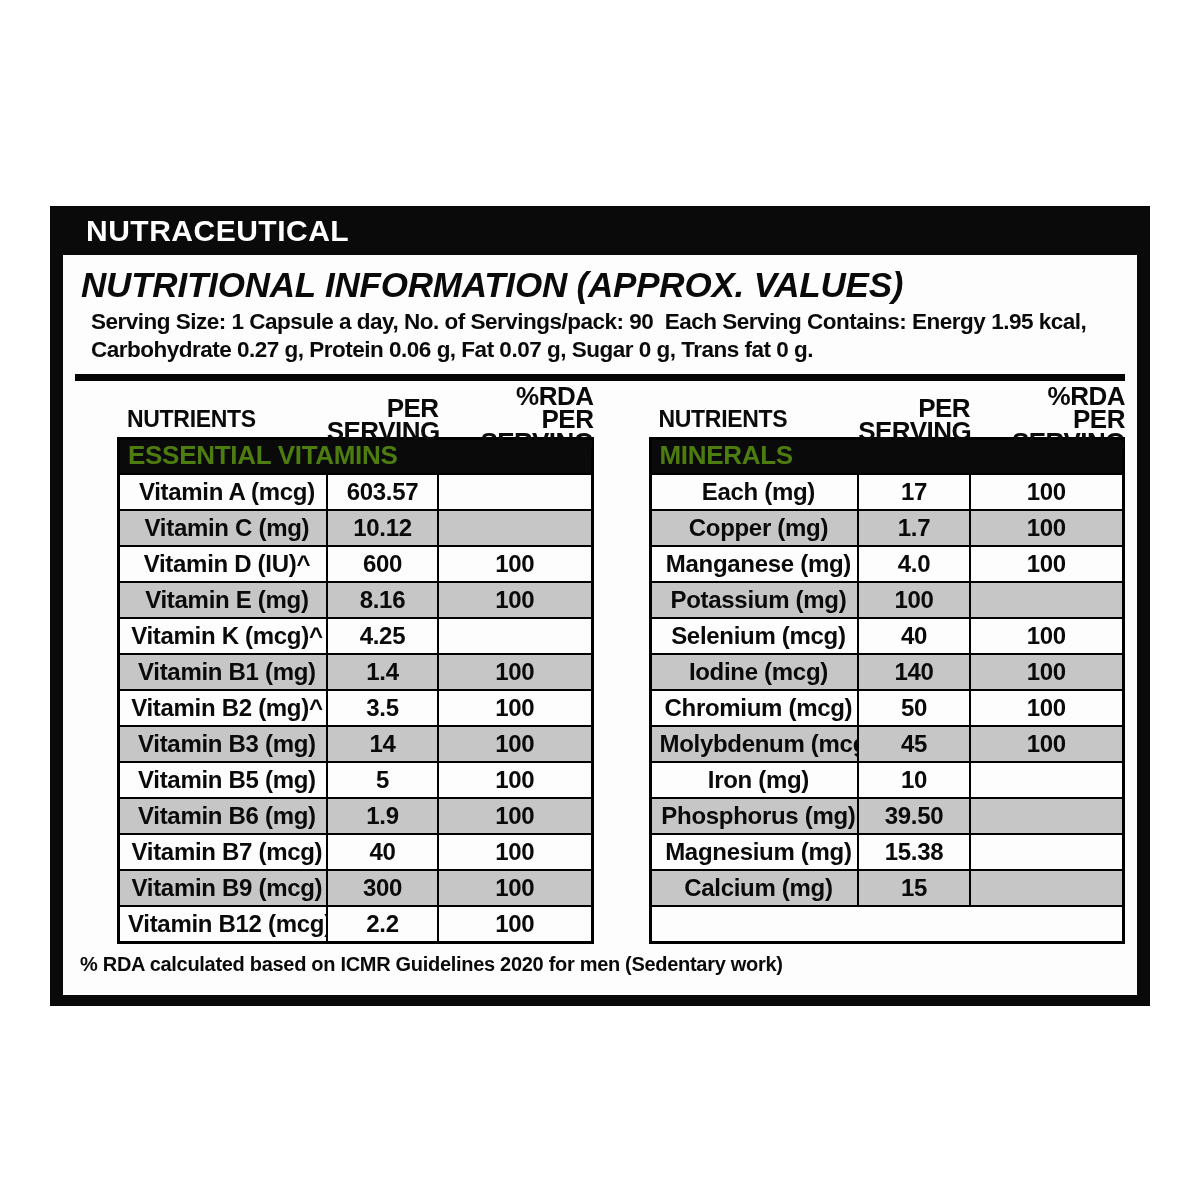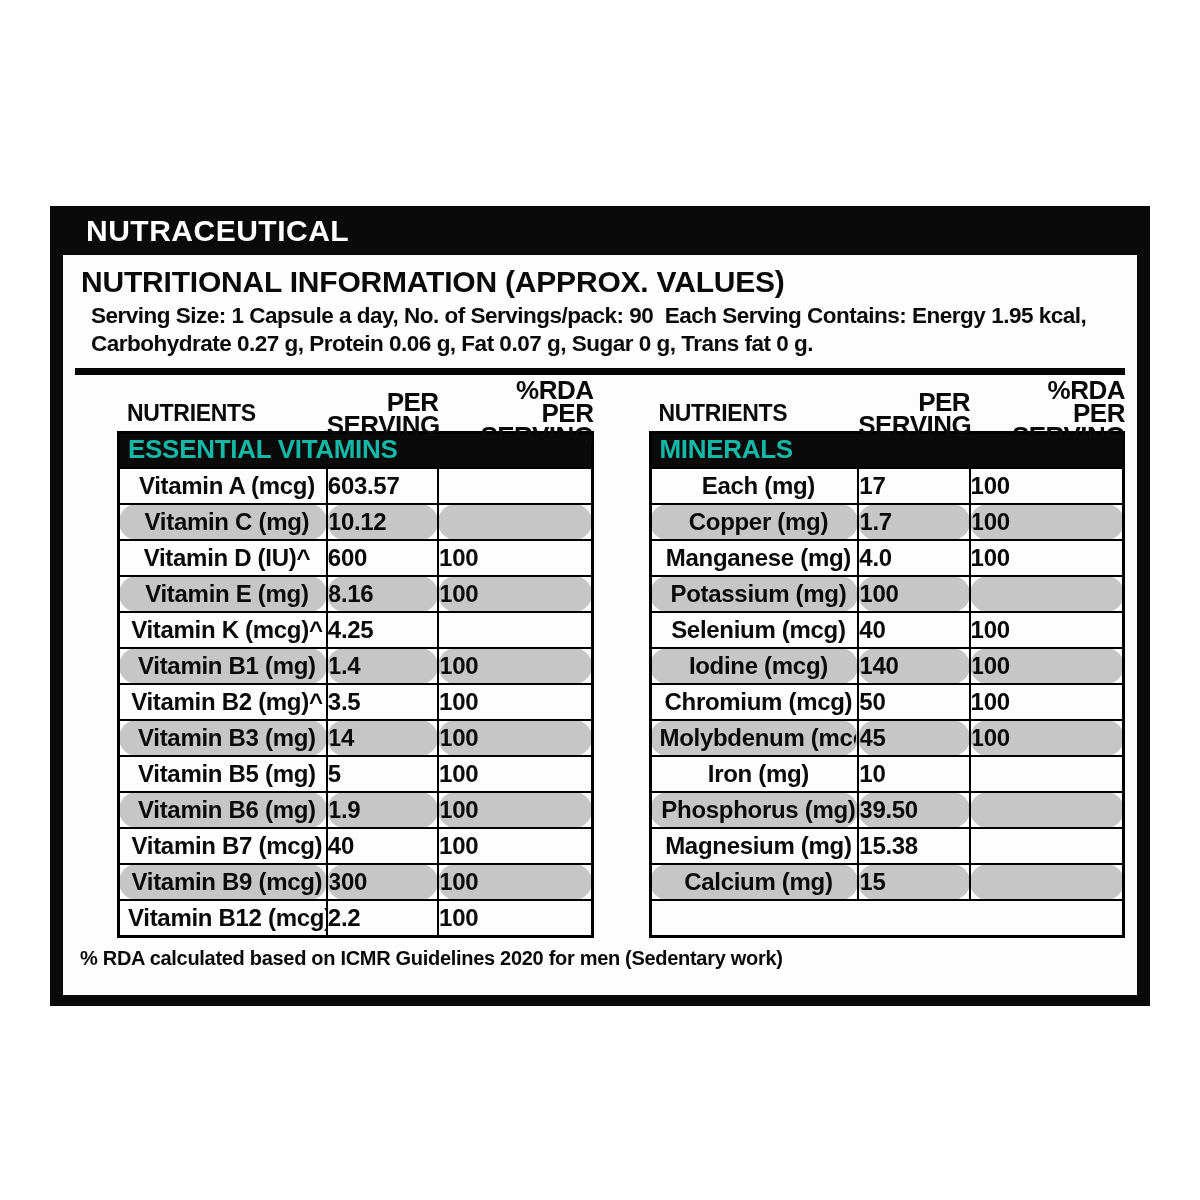--- a/index.html
+++ b/index.html
@@ -3,39 +3,39 @@
 <meta charset="utf-8">
 <style>
   html,body{margin:0;padding:0;background:#ffffff;width:1200px;height:1200px;
     font-family:"Liberation Sans", sans-serif;color:#0a0a0a;}
   .label-frame{position:absolute;left:50px;top:206px;width:1100px;height:800px;
     background:#0a0a0a;box-sizing:border-box;}
   .brand-bar{height:49px;display:flex;align-items:center;padding-left:36px;
     color:#fff;font-weight:700;font-size:30px;letter-spacing:.5px;}
   .panel{position:absolute;left:13px;right:13px;top:49px;bottom:11px;background:#fdfdfd;
     box-sizing:border-box;padding:8px 12px 0 12px;overflow:hidden;}
-  .title{font-size:30px;font-weight:700;letter-spacing:-.2px;margin:2px 0 3px 6px;white-space:pre;}
+  .title{font-size:35px;font-weight:700;letter-spacing:-.2px;margin:2px 0 3px 6px;white-space:pre;font-style:italic;}
   .serving{font-size:22.5px;font-weight:700;letter-spacing:-.5px;line-height:28px;
     margin-left:16px;white-space:pre;}
   .rule{height:7px;background:#050505;margin:10px 0 4px 0;}
   .tables{display:flex;gap:13px;}
   .tbl{flex:1;min-width:0;padding-left:42px;}
   .col-head{display:grid;grid-template-columns:44% 23.5% 32.5%;align-items:center;
     height:52px;font-weight:700;}
   .ch-name{font-size:23px;padding-left:10px;letter-spacing:-.3px;}
   .ch-2line{text-align:right;font-size:26px;line-height:23px;letter-spacing:-.5px;}
   table{width:100%;border-collapse:collapse;border:3px solid #000;table-layout:fixed;}
   col.c1{width:44%;}col.c2{width:23.5%;}col.c3{width:32.5%;}
-  .section-row td{background:#0a0a0a;color:#14b8a6;font-size:26px;font-weight:700;
+  .section-row td{background:#0a0a0a;color:#4d7c0f;font-size:26px;font-weight:700;
     letter-spacing:-.3px;height:28px;padding:0 0 2px 8px;border:2px solid #000;}
   td{border:2px solid #000;height:34px;font-size:24px;font-weight:700;
     letter-spacing:-.3px;padding:0;background:#fdfdfd;overflow:hidden;white-space:nowrap;}
   td.c-name{text-align:center;padding-left:8px;}
-  td.c-val{}
-  tr.stripe td{background:var(--stripe,#c6c6c6);border-radius:18px;}
+  td.c-val{text-align:center;}
+  tr.stripe td{background:var(--stripe,#c6c6c6);}
   tr.filler td{background:#fdfdfd;}
   .footnote{font-size:20px;font-weight:700;letter-spacing:-.3px;margin:9px 0 0 5px;white-space:pre;}
 </style>
 </head>
 <body>
 
 <div class="label-frame">
   <div class="brand-bar">
     <span>NUTRACEUTICAL</span>
   </div>

